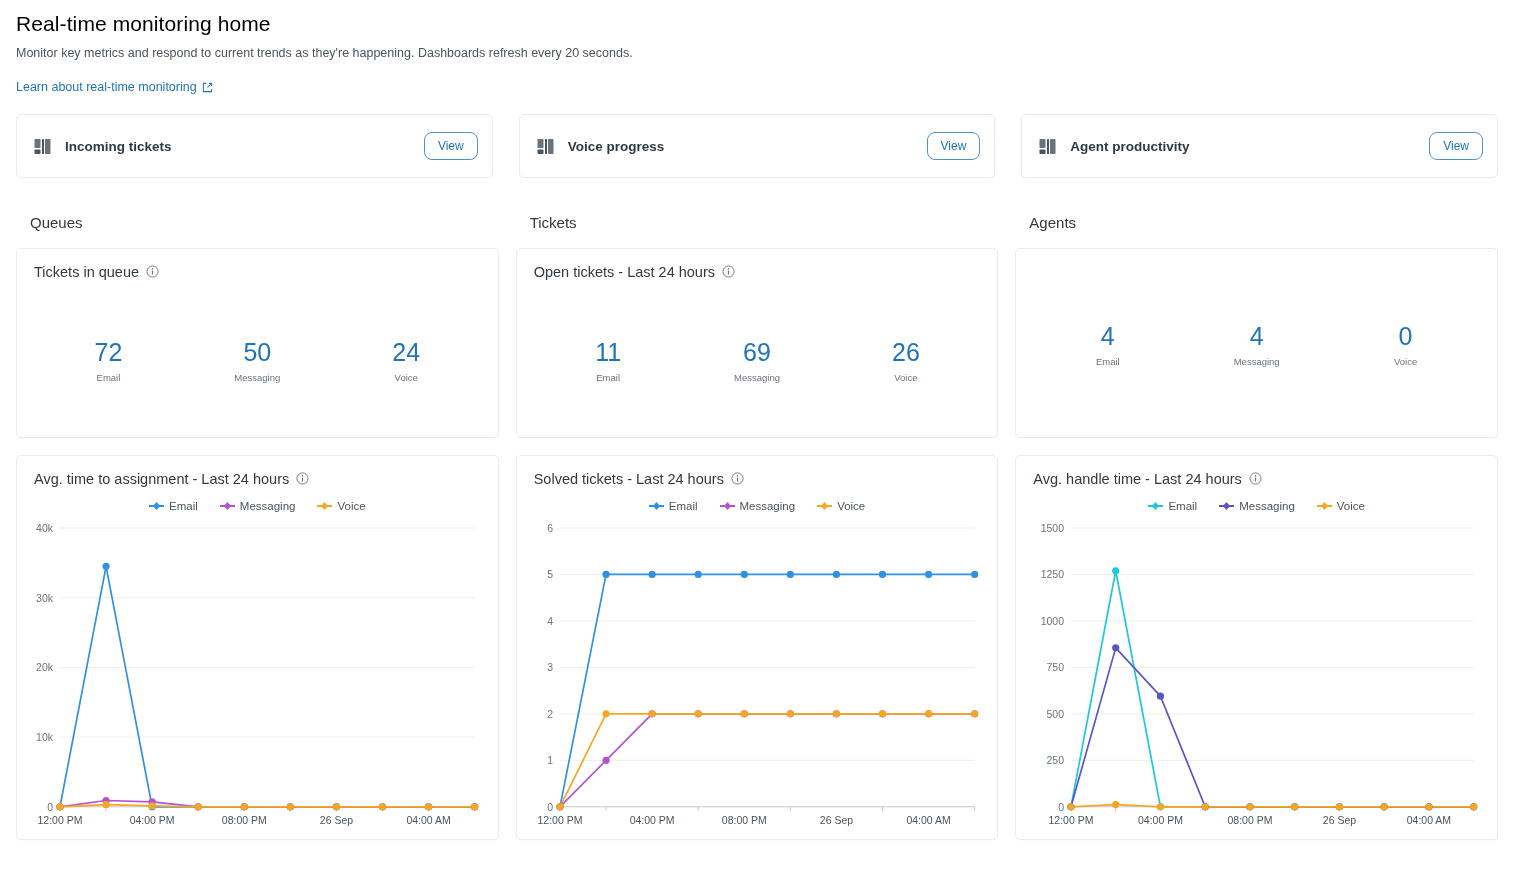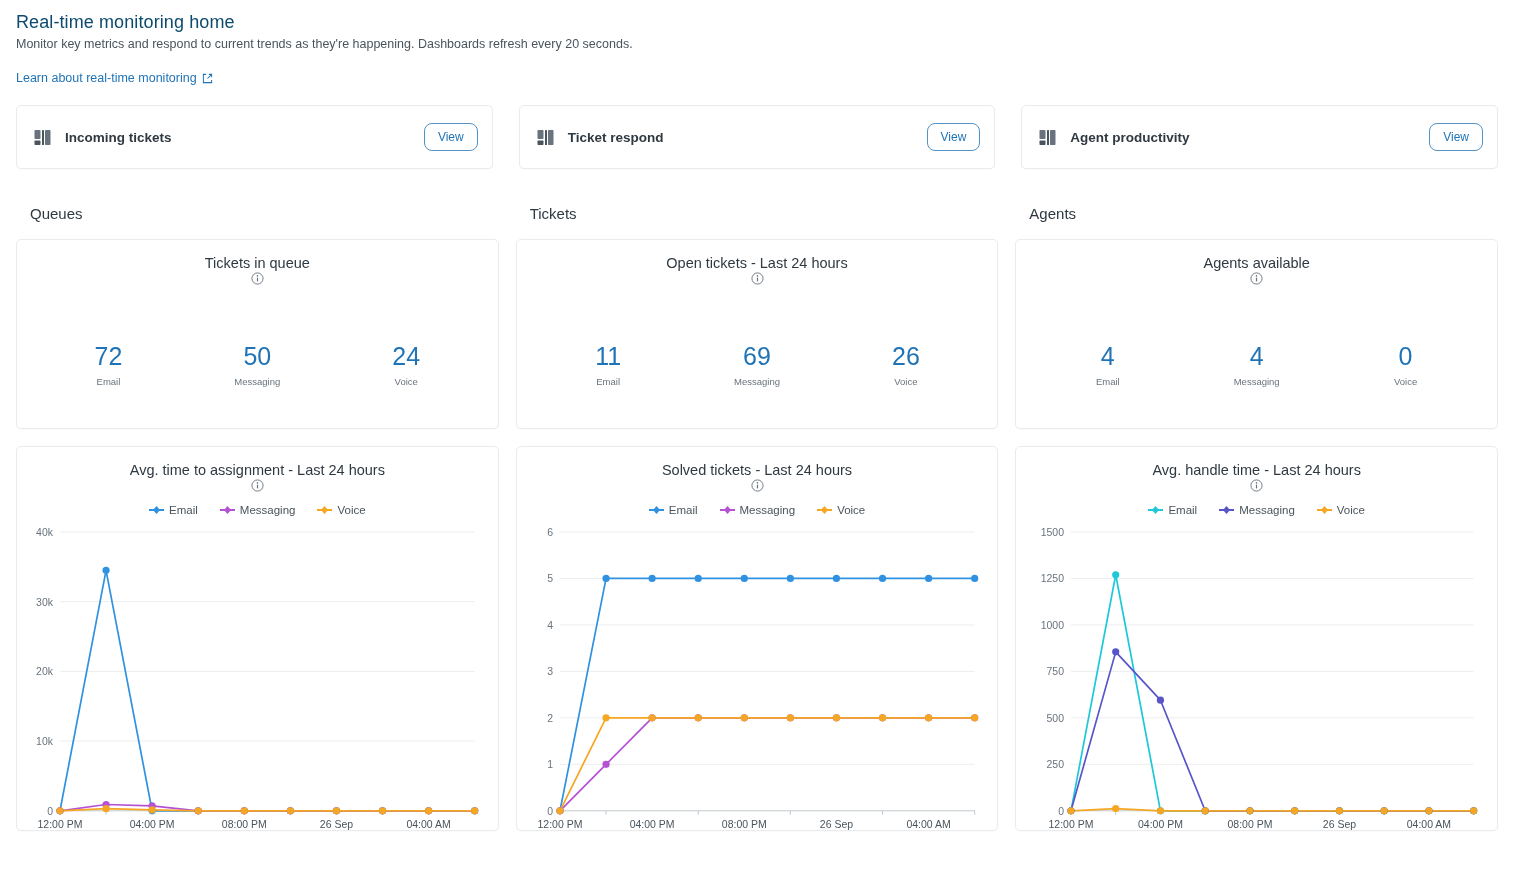--- a/index.html
+++ b/index.html
@@ -8,24 +8,24 @@
     margin: 0; padding: 0;
     background: #ffffff;
     font-family: "Liberation Sans", sans-serif;
     color: #2f3941;
   }
   body { width: 1514px; height: 889px; overflow: hidden; position: relative; }
 
   .page { padding: 6px 16px 0 16px; }
 
   .page-title {
-    font-size: 18px;
+    font-size: 21px;
     font-weight: 400;
-    color: #0c4a6e;
-    margin: 6px 0 4px 0;
+    color: #000000;
+    margin: 6px 0 10px 0;
     letter-spacing: .1px;
   }
   .page-subtitle {
     font-size: 12.5px;
     color: #49545c;
     margin: 0 0 0 0;
   }
   .learn-link {
     display: inline-flex;
     align-items: center;
@@ -91,22 +91,22 @@
   .metric-card {
     border: 1px solid #e9ebed;
     border-radius: 5px;
     background: #fff;
     height: 190px;
     padding: 15px 17px;
     box-shadow: 0 1px 1px rgba(0,0,0,.02);
   }
   .card-title-row {
     display: flex;
-    align-items: center;
-    flex-direction: column;
+    align-items: flex-start;
+    gap: 7px;
   }
   .card-title {
     font-size: 14.5px;
     font-weight: 400;
     color: #2f3941;
   }
   .info-icon { width: 13px; height: 13px; flex: 0 0 auto; cursor: pointer; }
 
   .metric-values {
     display: flex;
@@ -197,21 +197,21 @@
 
     <div class="dash-card">
       <span class="dash-icon">
         <svg viewBox="0 0 17 17" width="17" height="17">
           <rect x="0.5" y="1" width="6" height="9" rx="0.8" fill="#68737d"></rect>
           <rect x="0.5" y="11.5" width="6" height="4.5" rx="0.8" fill="#49545c"></rect>
           <rect x="8" y="1" width="2" height="15" rx="0.6" fill="#49545c"></rect>
           <rect x="11" y="1" width="5.5" height="15" rx="0.8" fill="#68737d"></rect>
         </svg>
       </span>
-      <span class="dash-label">Ticket respond</span>
+      <span class="dash-label">Voice progress</span>
       <button class="view-btn">View</button>
     </div>
 
     <div class="dash-card">
       <span class="dash-icon">
         <svg viewBox="0 0 17 17" width="17" height="17">
           <rect x="0.5" y="1" width="6" height="9" rx="0.8" fill="#68737d"></rect>
           <rect x="0.5" y="11.5" width="6" height="4.5" rx="0.8" fill="#49545c"></rect>
           <rect x="8" y="1" width="2" height="15" rx="0.6" fill="#49545c"></rect>
           <rect x="11" y="1" width="5.5" height="15" rx="0.8" fill="#68737d"></rect>
@@ -475,30 +475,20 @@
               <circle cx="441" cy="194" r="3.6" fill="#f5a623"></circle>
             </svg>
           </div>
       </div>
     </div>
 
     <div class="section-col">
       <div class="section-heading">Agents</div>
 
       <div class="metric-card">
-        <div class="card-title-row">
-          <span class="card-title">Agents available</span>
-          <span class="info-icon">
-            <svg viewBox="0 0 14 14" width="13" height="13">
-              <circle cx="7" cy="7" r="6" fill="none" stroke="#68737d" stroke-width="1"></circle>
-              <circle cx="7" cy="4.2" r="0.85" fill="#68737d"></circle>
-              <rect x="6.35" y="5.9" width="1.3" height="4.3" rx="0.5" fill="#68737d"></rect>
-            </svg>
-          </span>
-        </div>
         <div class="metric-values">
           <div class="metric-item">
             <div class="metric-num">4</div>
             <div class="metric-lbl">Email</div>
           </div>
           <div class="metric-item">
             <div class="metric-num">4</div>
             <div class="metric-lbl">Messaging</div>
           </div>
           <div class="metric-item">

